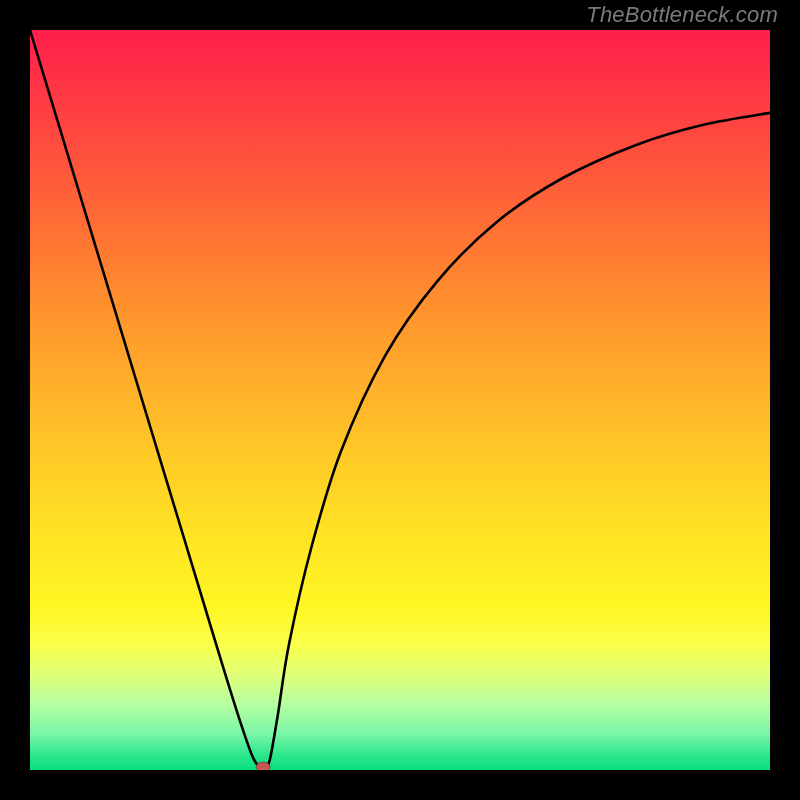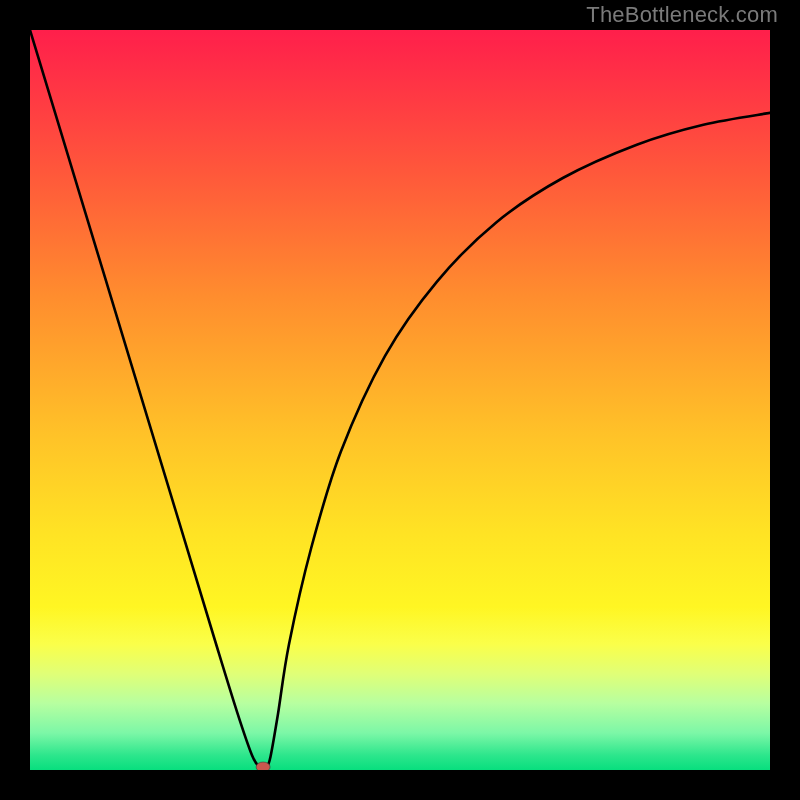--- a/index.html
+++ b/index.html
@@ -11,20 +11,21 @@
     overflow: hidden;
     font-family: Arial, Helvetica, sans-serif;
   }
   .frame {
     position: absolute;
     left: 0;
     top: 0;
     width: 800px;
     height: 800px;
     background: #000;
+    font-style: italic;
   }
   .plot-area {
     position: absolute;
     left: 30px;
     top: 30px;
     width: 740px;
     height: 740px;
     overflow: hidden;
   }
   .gradient-bg {

